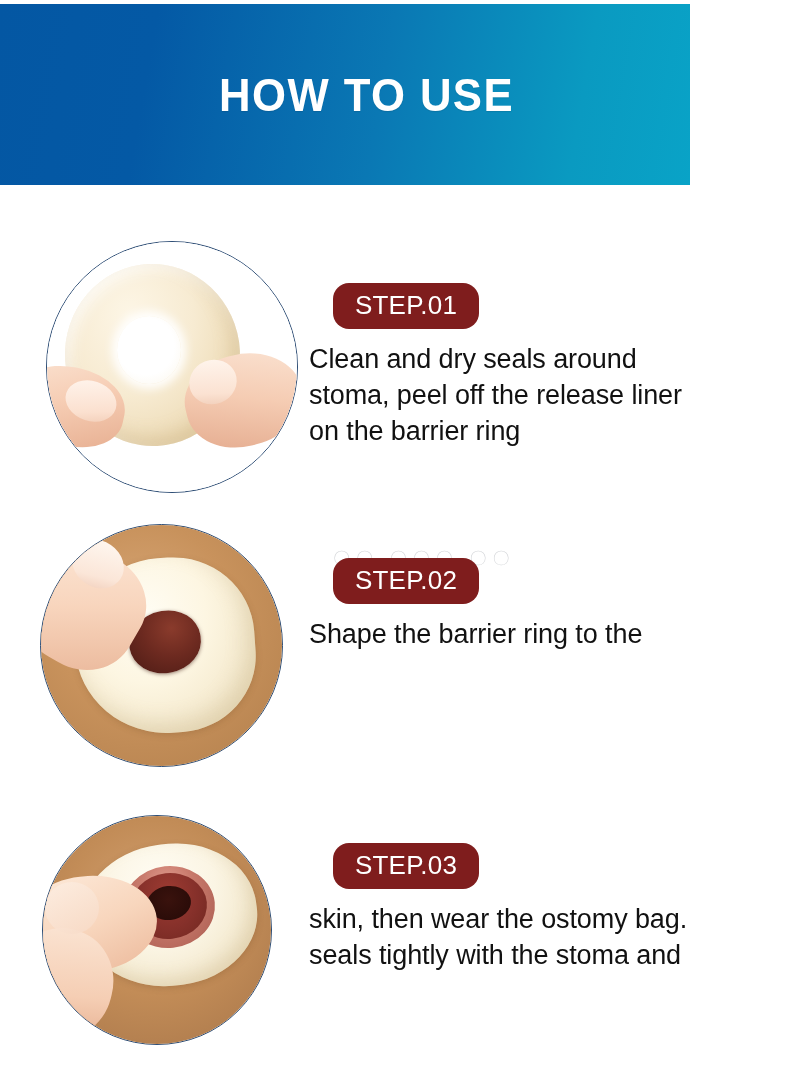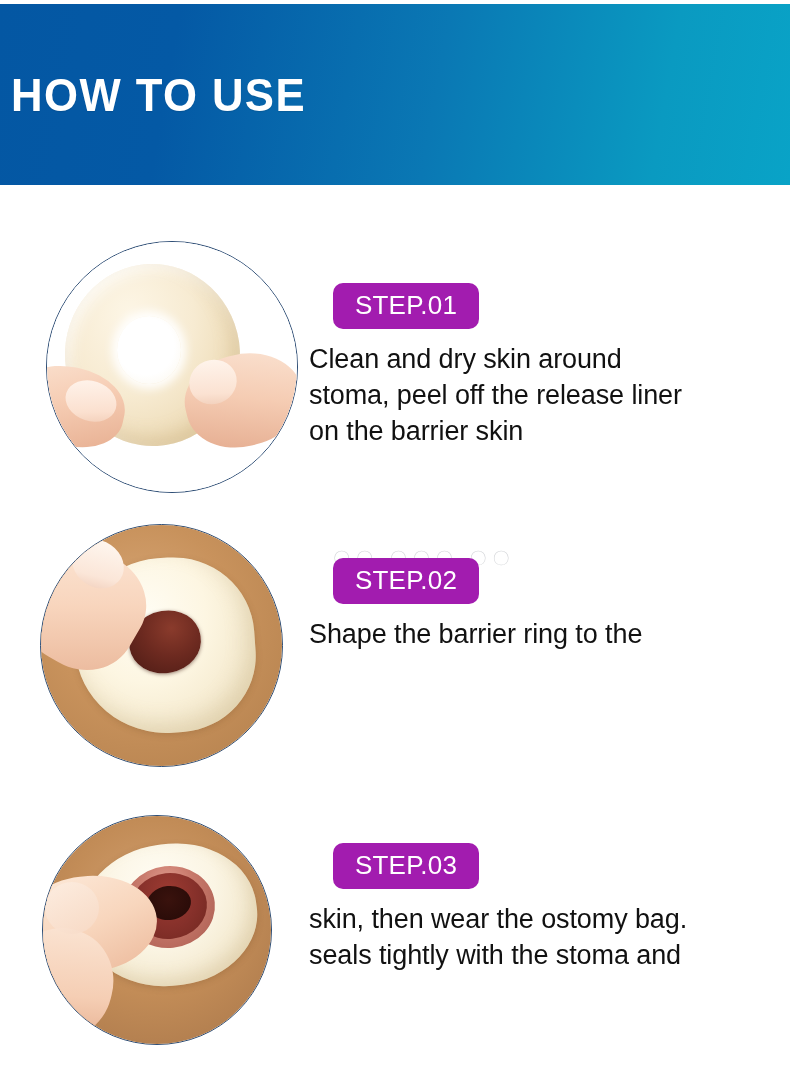--- a/index.html
+++ b/index.html
@@ -19,26 +19,27 @@
     height: 1065px;
     background: #ffffff;
     overflow: hidden;
   }
 
   
   .banner {
     position: absolute;
     left: 0;
     top: 4px;
-    width: 790px;
+    width: 646px;
     height: 181px;
     background: linear-gradient(100deg, #0457a3 0%, #0459a5 22%, #0a78b4 55%, #0a9ac1 83%, #09a3c7 100%);
     display: flex;
     align-items: center;
-    justify-content: flex-start;
+    justify-content: center;
+    padding-left: 44px;
   }
   .banner-title {
     color: #ffffff;
     font-size: 47px;
     font-weight: 700;
     letter-spacing: 1.5px;
     line-height: 1;
     transform: scaleX(0.93);
     transform-origin: center;
     text-shadow: 0 1px 1px rgba(0,0,0,0.10);
@@ -257,27 +258,27 @@
     position: absolute;
     left: 309px;
     width: 470px;
   }
   .st-1 { top: 55px; }
   .st-2 { top: 48px; }
   .st-3 { top: 40px; }
 
   .badge {
     display: inline-block;
-    background: #a21caf;
+    background: #7f1d1d;
     color: #ffffff;
     font-size: 26px;
     font-weight: 400;
     line-height: 1;
     padding: 9px 22px 11px 22px;
-    border-radius: 10px;
+    border-radius: 16px;
     letter-spacing: 0.2px;
     position: relative;
     margin-left: 24px;
     white-space: nowrap;
   }
 
   .badge-wrap { position: relative; }
 
   .ghost {
     position: absolute;
@@ -323,23 +324,23 @@
           <div class="s1-finger-r"></div>
           <div class="s1-nail-r"></div>
         </div>
       </div>
 
       <div class="step-text st-1">
         <div class="badge-wrap">
           <span class="badge">STEP.01</span>
         </div>
         <div class="body-text">
-          <span class="ln">Clean and dry skin around</span>
+          <span class="ln">Clean and dry seals around</span>
           <span class="ln">stoma, peel off the release liner</span>
-          <span class="ln">on the barrier skin</span>
+          <span class="ln">on the barrier ring</span>
         </div>
       </div>
     </div>
 
     <div class="step step-2">
 
       <div class="photo photo-2">
         <div class="photo-inner">
           <div class="s2-bg"></div>
           <div class="s2-ring"></div>

